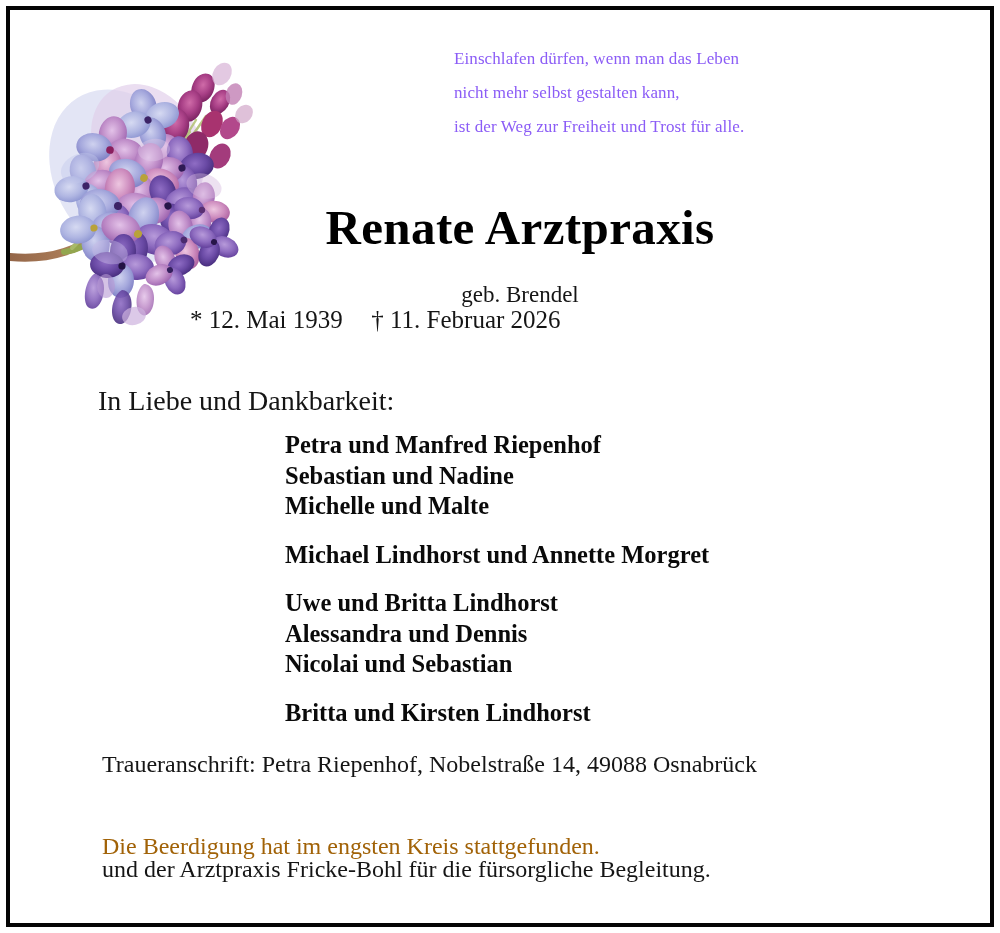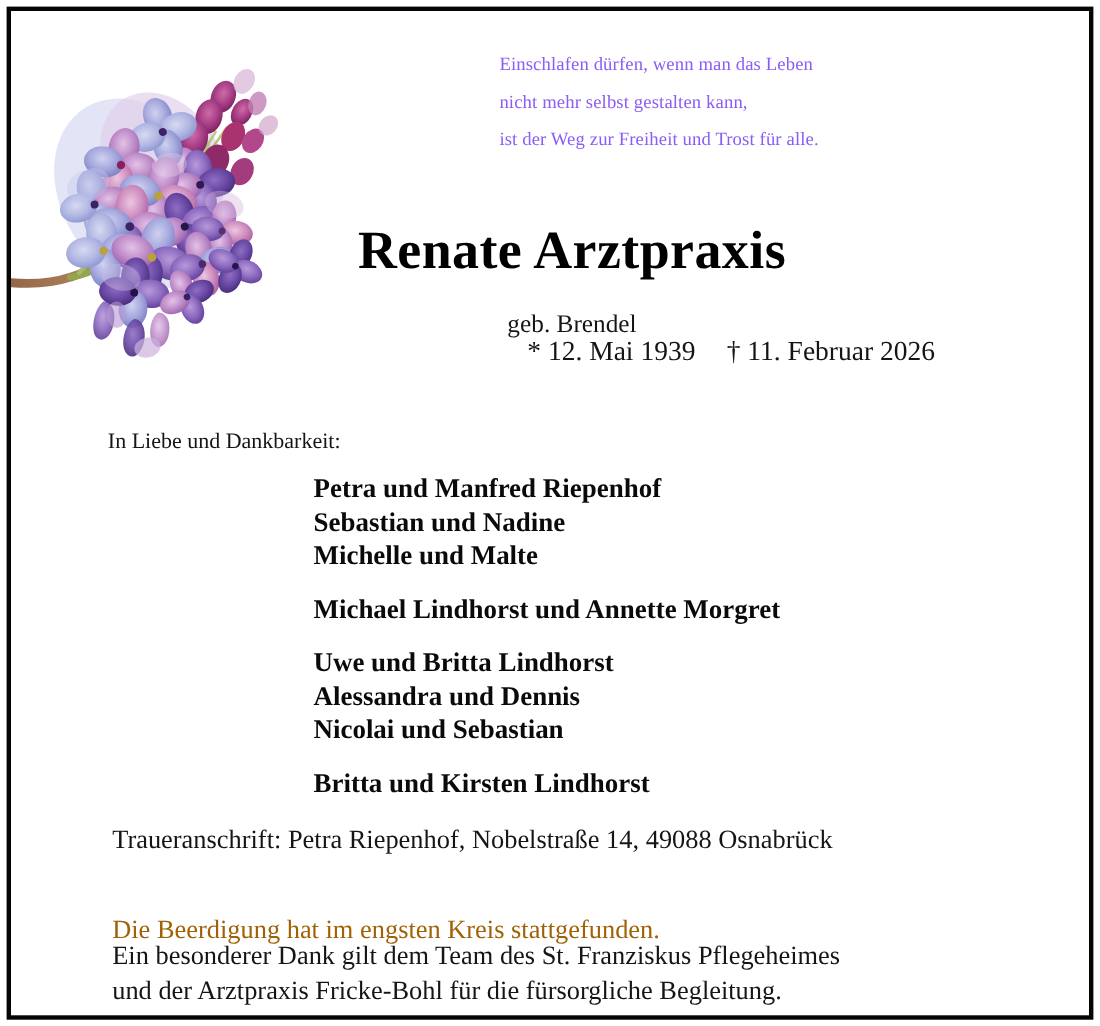--- a/index.html
+++ b/index.html
@@ -76,32 +76,32 @@
     text-align: center;
     font-size: 23px;
     color: #151515;
     line-height: 28px;
   }
   .dates {
     position: absolute;
     left: 180px;
     top: 295px;
     width: 660px;
-    text-align: right;
+    text-align: left;
     font-size: 25px;
     color: #151515;
     line-height: 30px;
   }
   .dates .gap { display: inline-block; width: 16px; }
 
   .intro {
     position: absolute;
     left: 88px;
     top: 376px;
-    font-size: 20px;
+    font-size: 28px;
     color: #151515;
     line-height: 30px;
   }
 
   .families {
     position: absolute;
     left: 258px;
     top: 420px;
     width: 690px;
   }
@@ -390,18 +390,17 @@
         <div class="fam-line">Nicolai und Sebastian</div>
       </div>
       <div class="fam-group">
         <div class="fam-line">Britta und Kirsten Lindhorst</div>
       </div>
     </div>
 
     <div class="address">Traueranschrift: Petra Riepenhof, Nobelstraße 14, 49088 Osnabrück</div>
     <div class="burial">Die Beerdigung hat im engsten Kreis stattgefunden.</div>
     <div class="thanks">
-      <div>Ein besonderer Dank gilt dem Team des St. Franziskus Pflegeheimes</div>
       <div>und der Arztpraxis Fricke-Bohl für die fürsorgliche Begleitung.</div>
     </div>
 
   </div>
 </div>
 
 </body></html>

